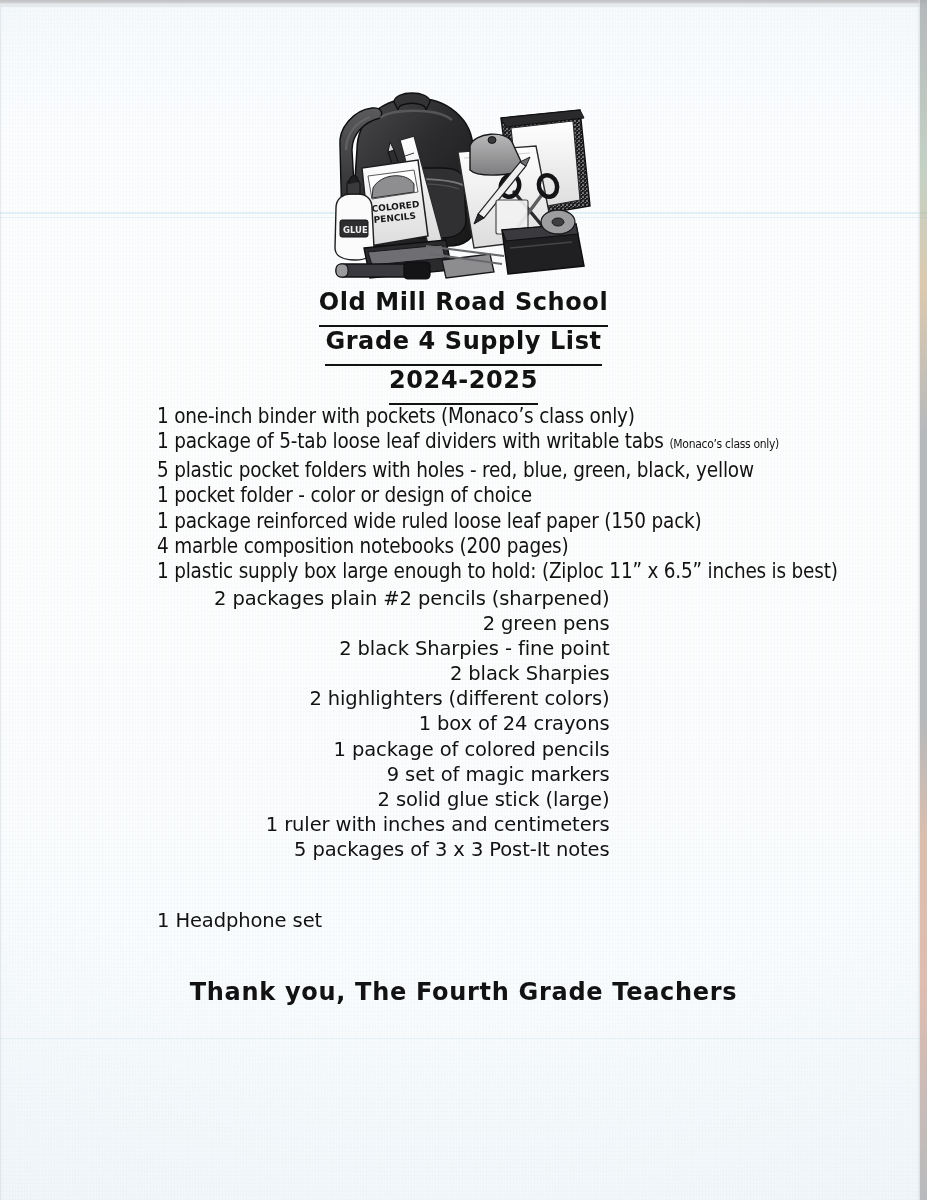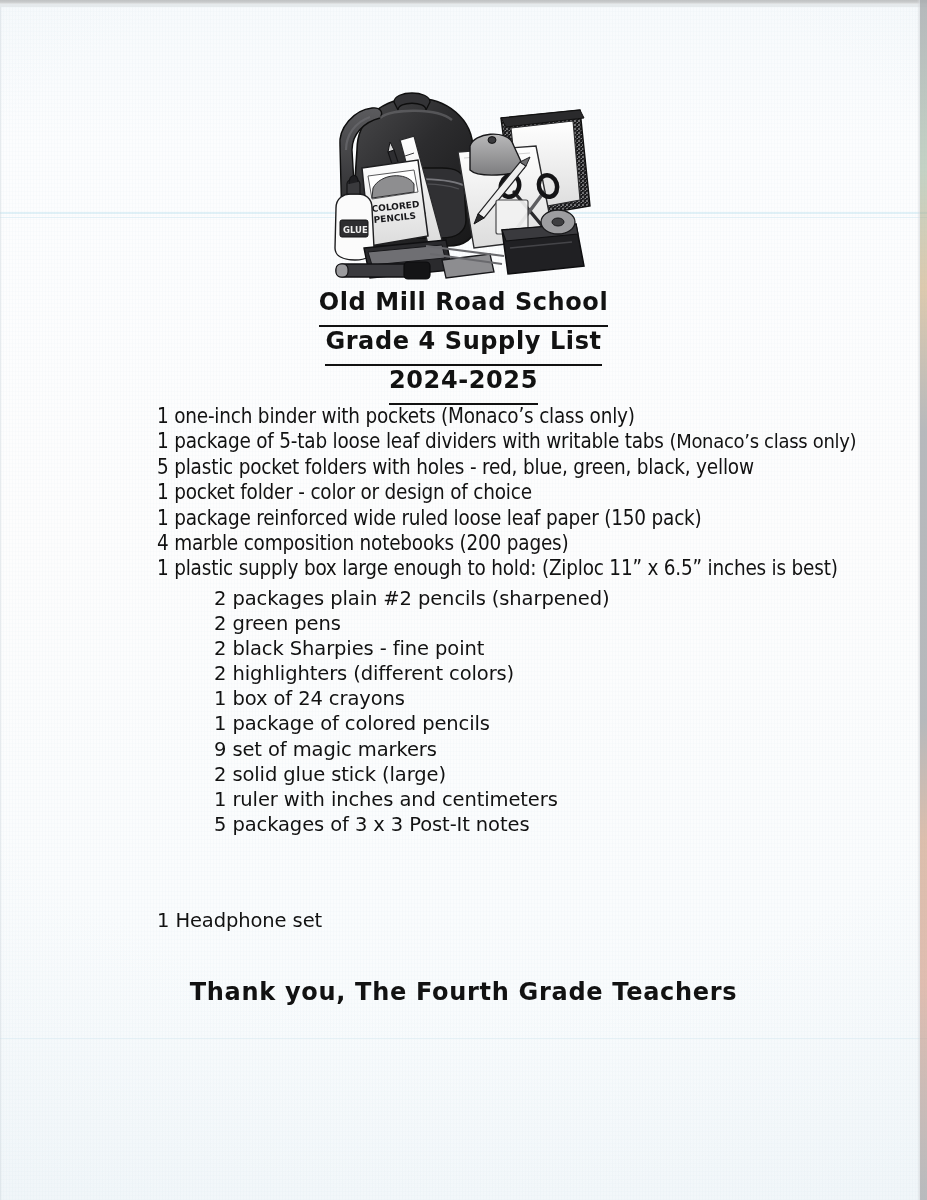--- a/index.html
+++ b/index.html
@@ -153,28 +153,29 @@
   }
   .item-main {
     font-family: "DejaVu Sans Condensed", "DejaVu Sans", sans-serif;
     font-size: 20.5px;
     line-height: 25.4px;
     letter-spacing: -0.2px;
     color: #121212;
     white-space: nowrap;
   }
   .item-main .small {
-    font-size: 20px;
+    font-size: 12px;
     letter-spacing: -0.3px;
   }
 
   .list-sub {
     position: absolute;
     left: 214px;
     top: 586px;
+    text-align: right;
   }
   .item-sub {
     font-family: "DejaVu Sans", sans-serif;
     font-size: 19.5px;
     line-height: 25.1px;
     letter-spacing: -0.1px;
     color: #121212;
     white-space: nowrap;
   }
 
@@ -379,20 +380,21 @@
       <div class="item-main"><span>1 pocket folder - color or design of choice</span></div>
       <div class="item-main"><span>1 package reinforced wide ruled loose leaf paper (150 pack)</span></div>
       <div class="item-main"><span>4 marble composition notebooks (200 pages)</span></div>
       <div class="item-main"><span>1 plastic supply box large enough to hold: (Ziploc 11” x 6.5” inches is best)</span></div>
     </div>
 
     <div class="list-sub">
       <div class="item-sub">2 packages plain #2 pencils (sharpened)</div>
       <div class="item-sub">2 green pens</div>
       <div class="item-sub">2 black Sharpies - fine point</div>
+      <div class="item-sub">2 black Sharpies</div>
       <div class="item-sub">2 highlighters (different colors)</div>
       <div class="item-sub">1 box of 24 crayons</div>
       <div class="item-sub">1 package of colored pencils</div>
       <div class="item-sub">9 set of magic markers</div>
       <div class="item-sub">2 solid glue stick (large)</div>
       <div class="item-sub">1 ruler with inches and centimeters</div>
       <div class="item-sub">5 packages of 3 x 3 Post-It notes</div>
     </div>
 
     <div class="item-tail">1 Headphone set</div>

